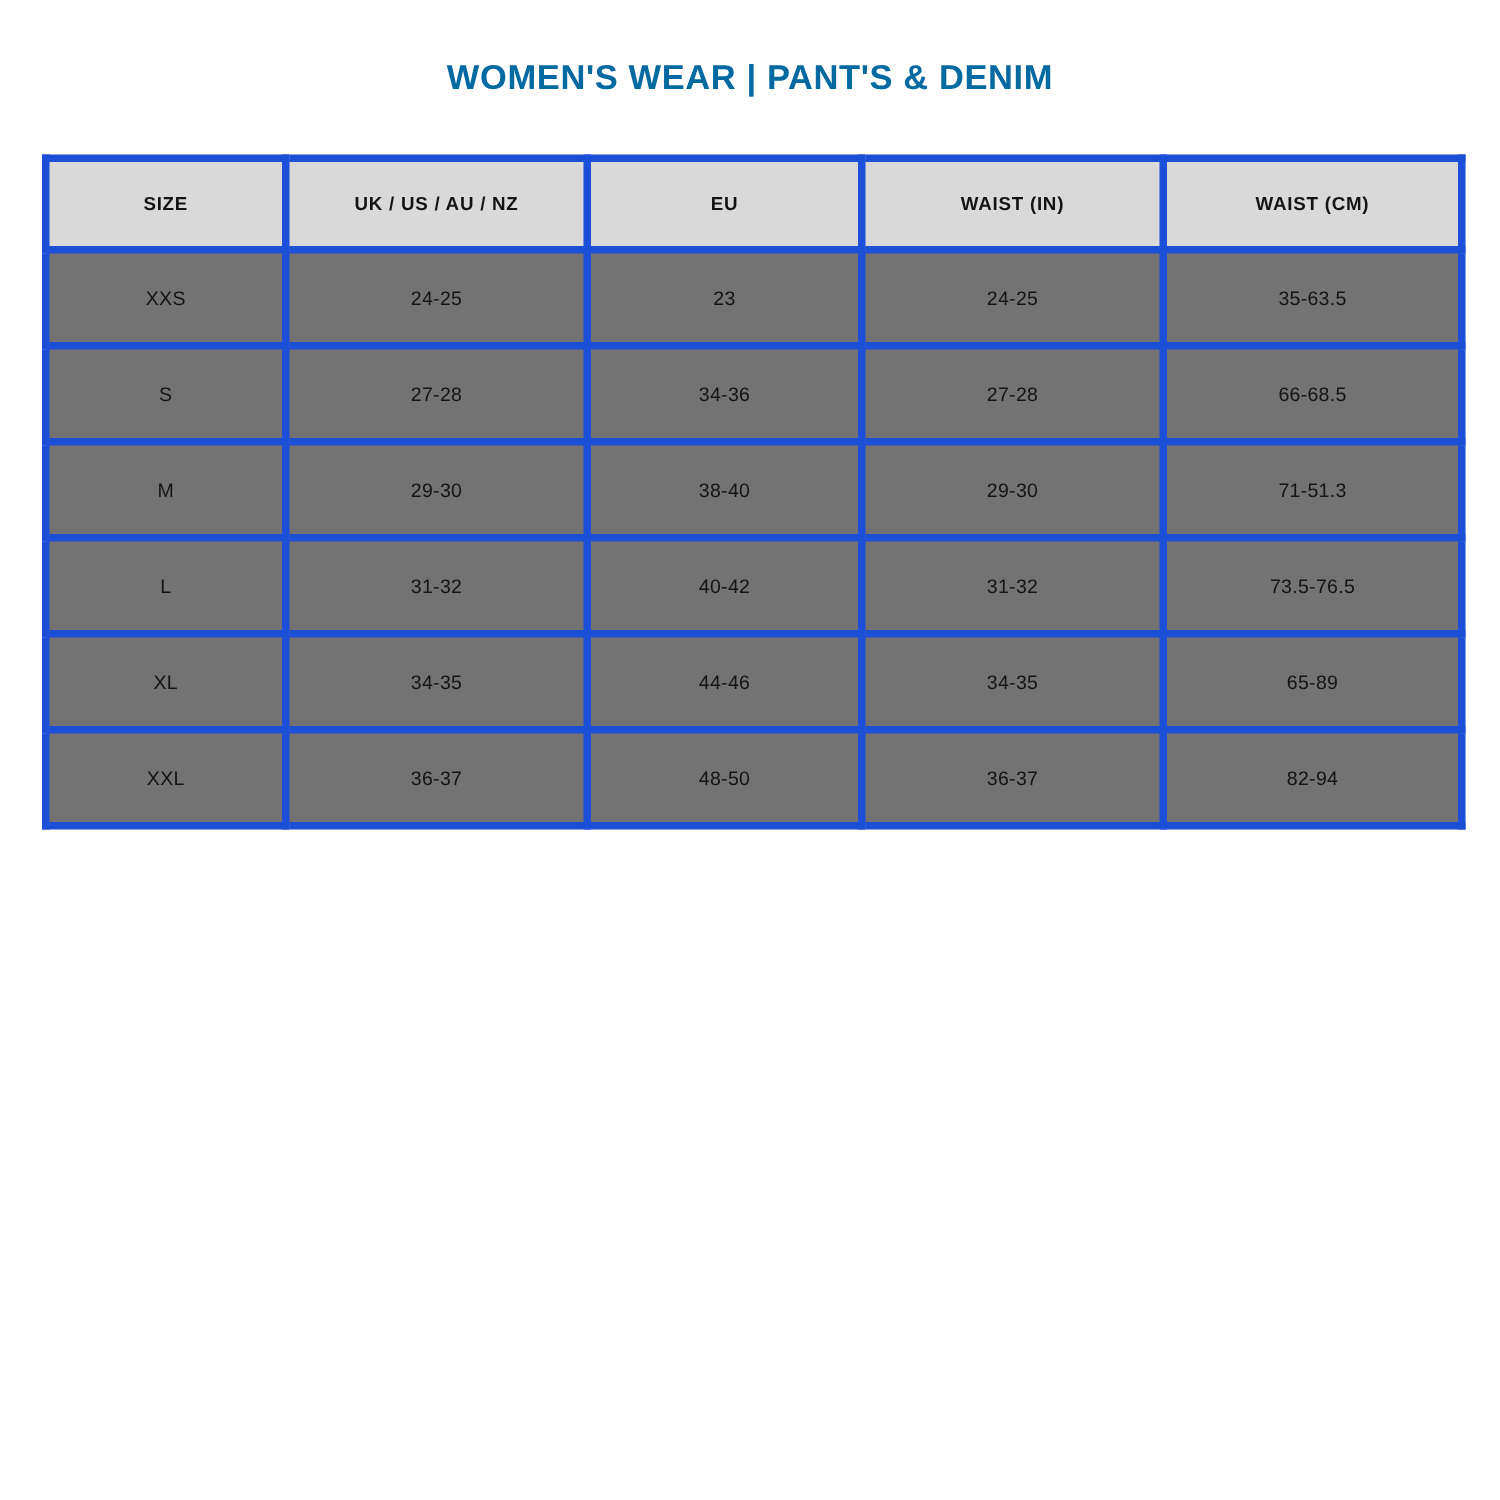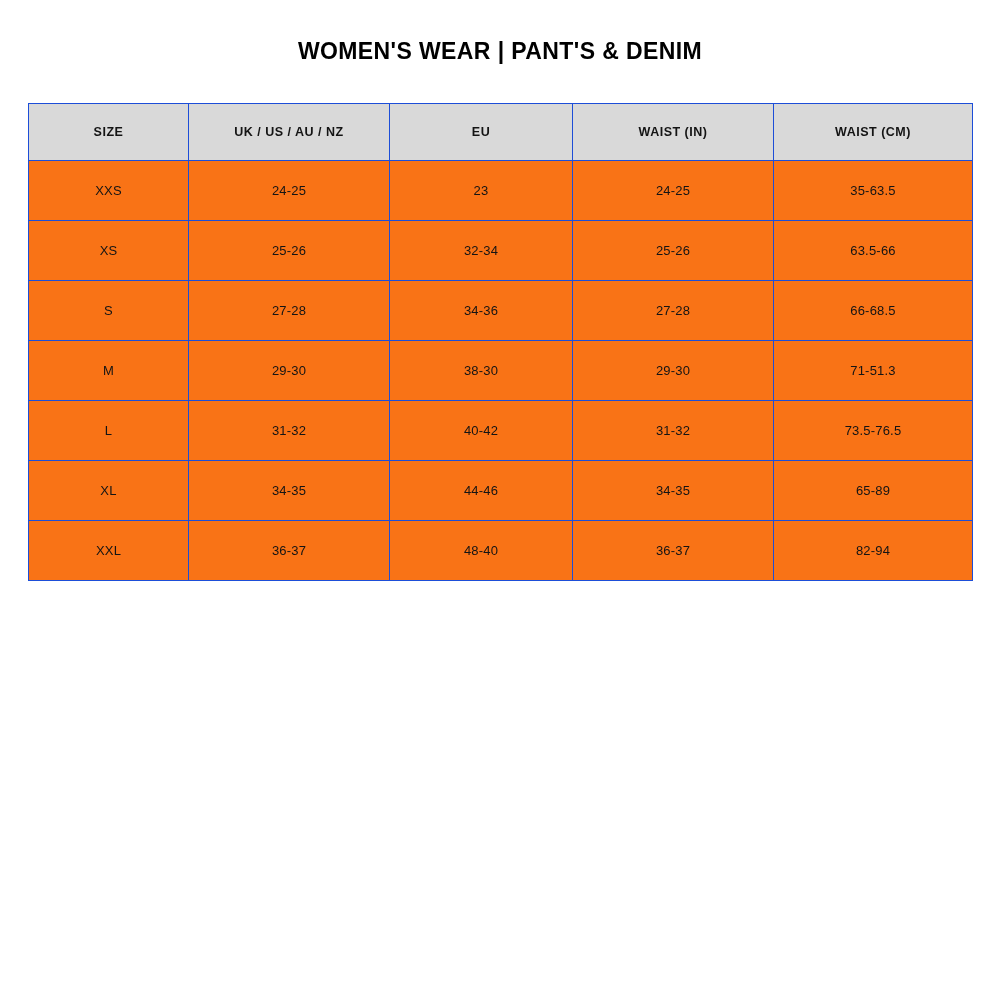--- a/index.html
+++ b/index.html
@@ -21,56 +21,56 @@
 
   .title {
     position: absolute;
     top: 38px;
     left: 0;
     width: 1000px;
     text-align: center;
     font-size: 23px;
     font-weight: 700;
     letter-spacing: 0.4px;
-    color: #000000;
+    color: #0369a1;
   }
 
   .table-wrap {
     position: absolute;
     top: 103px;
     left: 28px;
     width: 944px;
   }
 
   table.size-chart {
     border-collapse: collapse;
     width: 944px;
     table-layout: fixed;
   }
 
   table.size-chart th,
   table.size-chart td {
-    border: 1px solid #1d4ed8;
+    border: 5px solid #1d4ed8;
     text-align: center;
     vertical-align: middle;
     font-size: 13px;
     color: #141414;
     margin-top: 19px;
   }
 
   table.size-chart thead th {
     background: #d9d9d9;
     font-weight: 700;
     height: 54px;
     letter-spacing: 0.5px;
     font-size: 12.5px;
   }
 
   table.size-chart tbody td {
-    background: #f97316;
+    background: #737373;
     height: 57px;
     font-weight: 400;
     letter-spacing: 0.2px;
   }
 
   table.size-chart tbody td.size-cell {
     font-weight: 400;
   }
 
   
@@ -107,58 +107,51 @@
       </thead>
       <tbody>
         <tr>
           <td class="size-cell">XXS</td>
           <td>24-25</td>
           <td>23</td>
           <td>24-25</td>
           <td>35-63.5</td>
         </tr>
         <tr>
-          <td class="size-cell">XS</td>
-          <td>25-26</td>
-          <td>32-34</td>
-          <td>25-26</td>
-          <td>63.5-66</td>
-        </tr>
-        <tr>
           <td class="size-cell">S</td>
           <td>27-28</td>
           <td>34-36</td>
           <td>27-28</td>
           <td>66-68.5</td>
         </tr>
         <tr>
           <td class="size-cell">M</td>
           <td>29-30</td>
-          <td>38-30</td>
+          <td>38-40</td>
           <td>29-30</td>
           <td>71-51.3</td>
         </tr>
         <tr>
           <td class="size-cell">L</td>
           <td>31-32</td>
           <td>40-42</td>
           <td>31-32</td>
           <td>73.5-76.5</td>
         </tr>
         <tr>
           <td class="size-cell">XL</td>
           <td>34-35</td>
           <td>44-46</td>
           <td>34-35</td>
           <td>65-89</td>
         </tr>
         <tr>
           <td class="size-cell">XXL</td>
           <td>36-37</td>
-          <td>48-40</td>
+          <td>48-50</td>
           <td>36-37</td>
           <td>82-94</td>
         </tr>
       </tbody>
     </table>
   </div>
 
 </div>
 
 </body></html>

